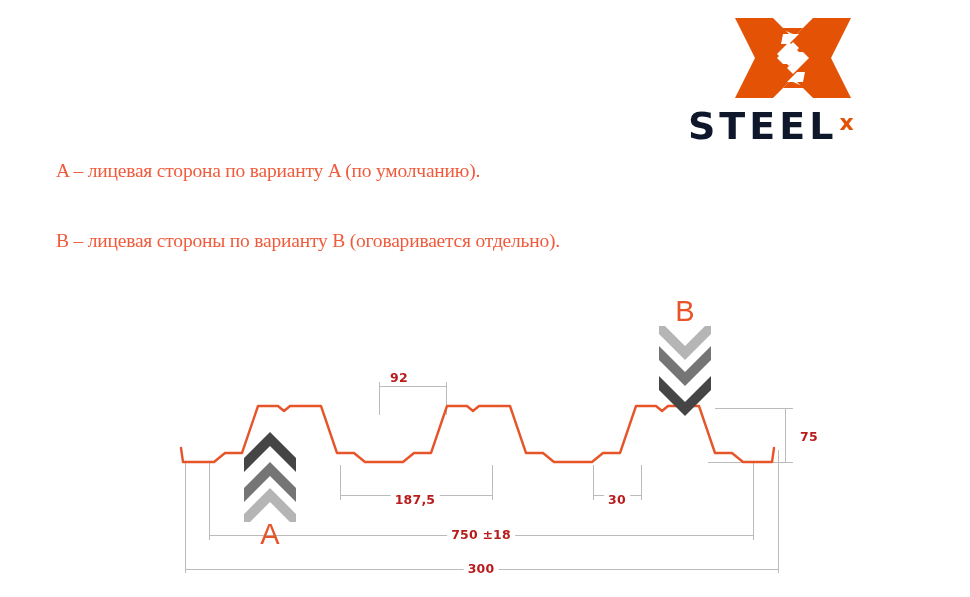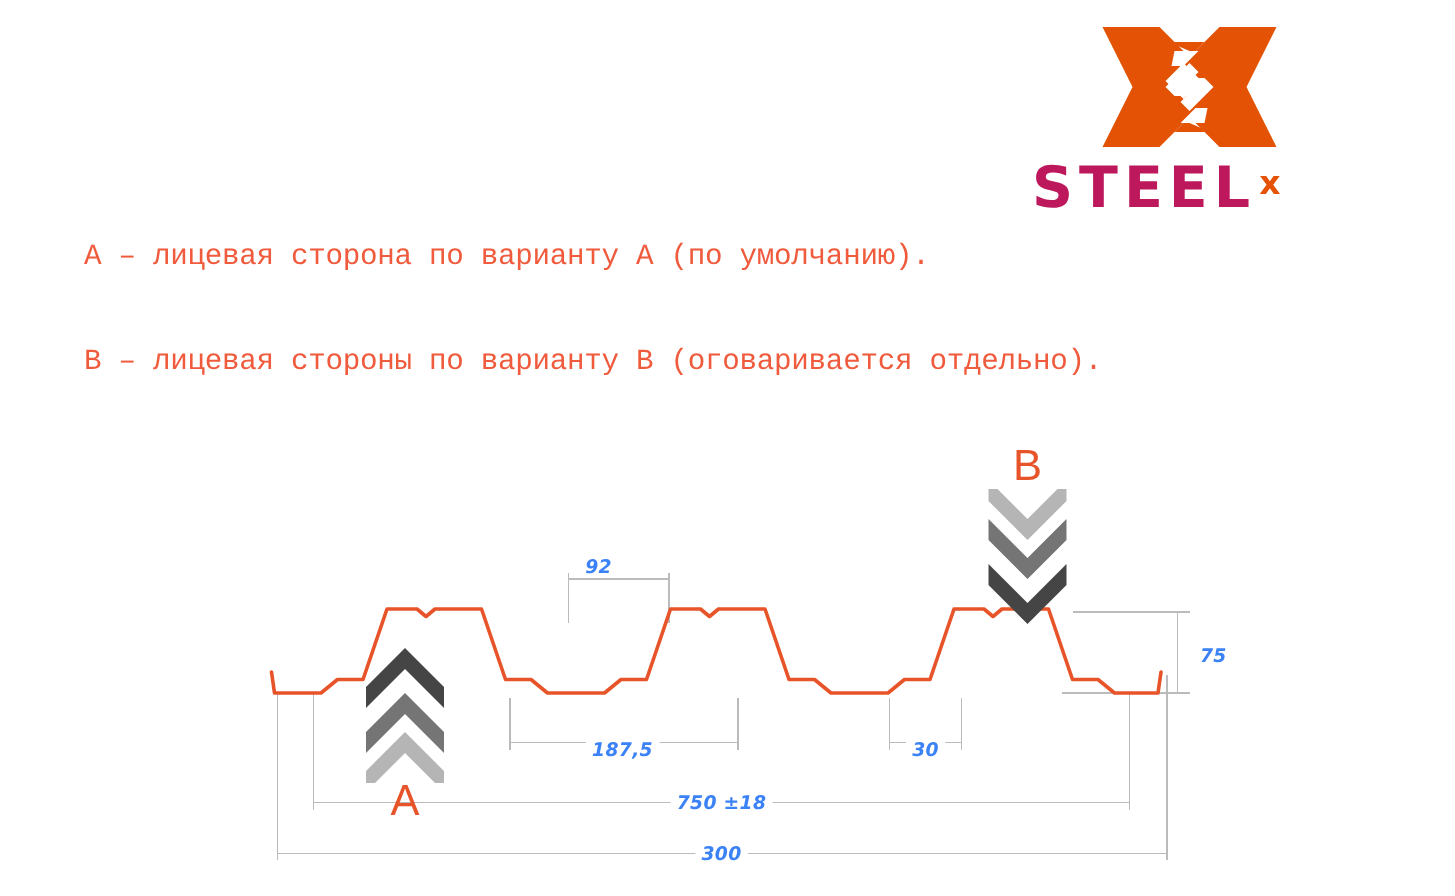--- a/index.html
+++ b/index.html
@@ -42,38 +42,38 @@
     width: 215px;
     height: 42px;
     line-height: 42px;
     white-space: nowrap;
   }
   .wordmark-text {
     font-family: "DejaVu Sans", sans-serif;
     font-size: 38px;
     font-weight: bold;
     letter-spacing: 4px;
-    color: #be185d;
+    color: #0f172a;
     vertical-align: baseline;
   }
   .wordmark-sup {
     font-family: "DejaVu Sans", sans-serif;
     font-size: 22px;
     font-weight: bold;
     color: #e35205;
     vertical-align: 9px;
     margin-left: 2px;
   }
 
   
   .note-line {
     position: absolute;
     left: 56px;
     color: #ef5b3c;
-    font-family: Liberation Mono, monospace;
+    font-family: Liberation Serif, serif;
     font-size: 19.5px;
     letter-spacing: -0.2px;
     white-space: nowrap;
   }
   #note-a { top: 160px; }
   #note-b { top: 220px; margin-top: 10px; }
 
   
   #drawing {
     position: absolute;
@@ -100,29 +100,28 @@
     font-family: "Liberation Sans", sans-serif;
     font-size: 29px;
     line-height: 32px;
   }
   #letter-a { left: 242px; top: 228px; }
   #letter-b { left: 657px; top: 5px; }
 
   
   .dim-label {
     position: absolute;
-    color: #3b82f6;
+    color: #b91c1c;
     font-family: "DejaVu Sans", sans-serif;
     font-size: 12.5px;
     font-weight: bold;
     white-space: nowrap;
     letter-spacing: 0.2px;
     background: #ffffff;
     padding: 0 4px;
-    font-style: italic;
   }
   #dim-92      { left: 399px; top: 80px;  transform: translateX(-50%); }
   #dim-1875    { left: 415px; top: 202px; transform: translateX(-50%); }
   #dim-50      { left: 617px; top: 202px; transform: translateX(-50%); }
   #dim-75      { left: 796px; top: 139px; }
   #dim-750     { left: 481px; top: 237px; transform: translateX(-50%); }
   #dim-800     { left: 481px; top: 271px; transform: translateX(-50%); }
 </style>
 </head>
 <body>

